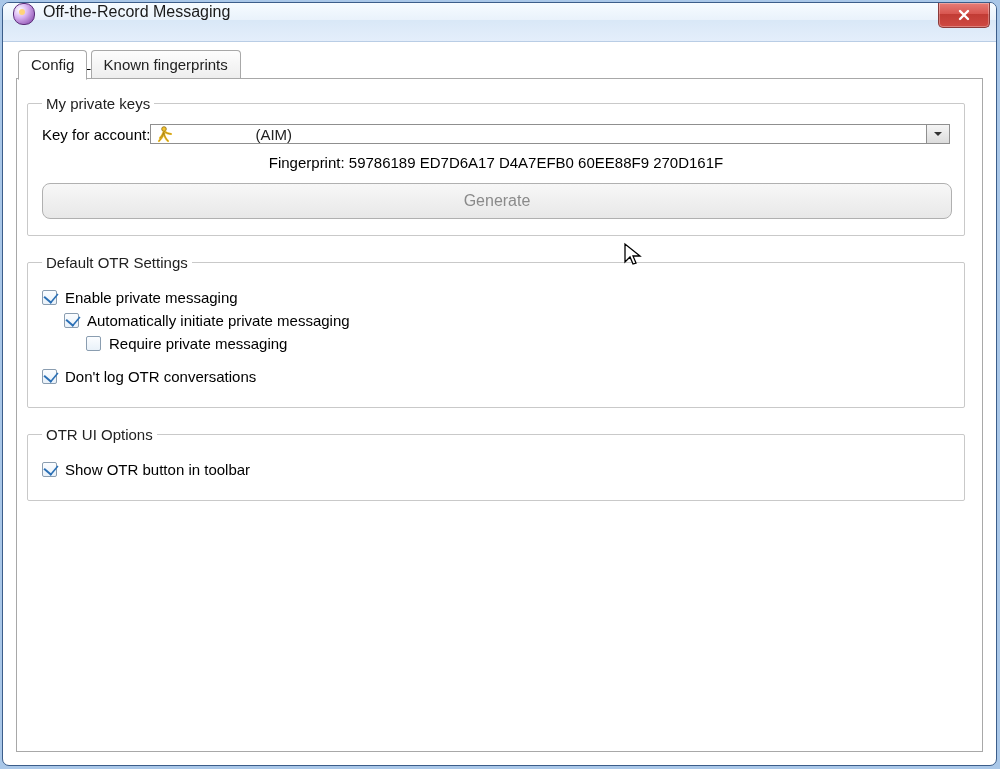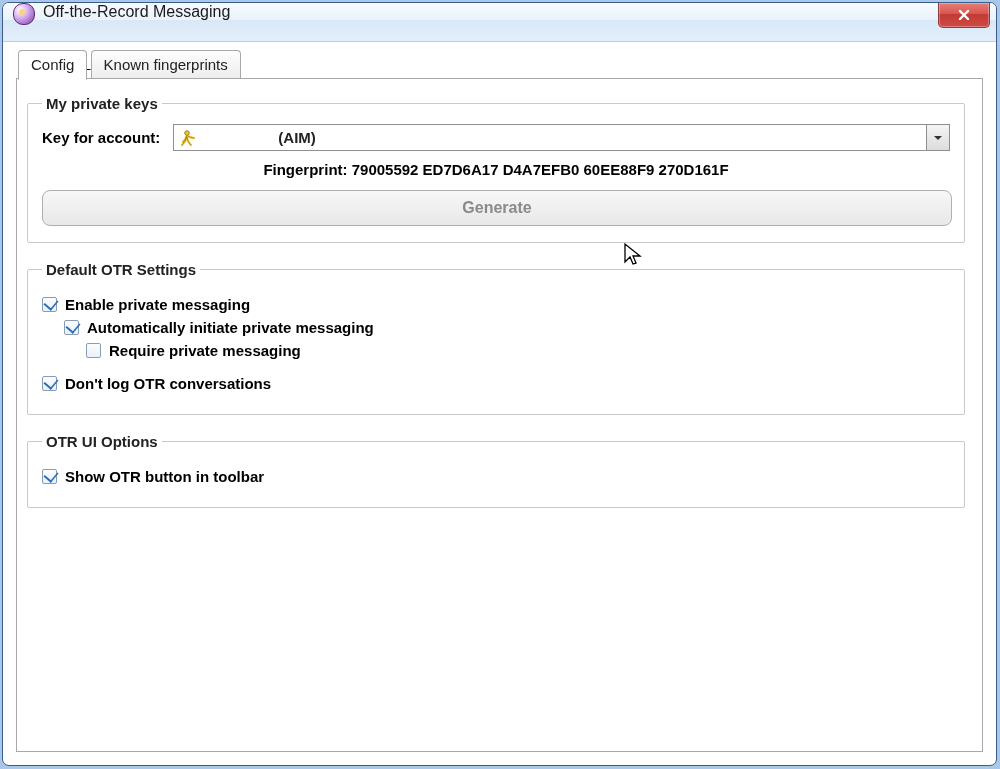--- a/index.html
+++ b/index.html
@@ -101,21 +101,20 @@
     border-bottom: 1px solid #fff;
     margin-bottom: -1px;
   }
   .tab-page {
     border: 1px solid #a8a8a8;
     position: absolute;
     left: 4px; right: 4px; top: 30px; bottom: 4px;
     background: #fff;
     padding: 16px 17px 10px 10px;
     box-sizing: border-box;
-    font-weight: bold;
   }
   
   fieldset {
     border: 1px solid #c9c9c9;
     border-radius: 2px;
     margin: 0 0 18px 0;
     padding: 12px 14px 16px 14px;
     position: relative;
   }
   legend {
@@ -123,25 +122,25 @@
     color: #222;
     font-size: 15px;
   }
   
   .row {
     display: flex;
     align-items: center;
     margin-bottom: 10px;
   }
   .label {
-    margin-right: 13px;
+    margin-right: 0;
   }
   .account-select {
     flex: 1;
-    height: 27px;
+    height: 20px;
     border: 1px solid #8f8f8f;
     background: #fff;
     display: flex;
     align-items: center;
     position: relative;
     box-sizing: border-box;
   }
   .account-select .aim-icon {
     width: 18px; height: 18px;
     margin-left: 6px;
@@ -268,21 +267,21 @@
             </span>
             <span class="sel-text">(AIM)</span>
             <span class="dd-btn">
               <svg viewBox="0 0 10 10">
                 <path d="M1 3 L5 7 L9 3 Z" fill="#333"></path>
               </svg>
             </span>
           </div>
         </div>
 
-        <div class="fingerprint">Fingerprint: 79005592 ED7D6A17 D4A7EFB0 60EE88F9 270D161F</div>
+        <div class="fingerprint">Fingerprint: 59786189 ED7D6A17 D4A7EFB0 60EE88F9 270D161F</div>
 
         <div class="wide-btn">
           <span>Generate</span>
         </div>
       </fieldset>
 
       <fieldset>
         <legend>Default OTR Settings</legend>
 
         <div class="chk-row">

